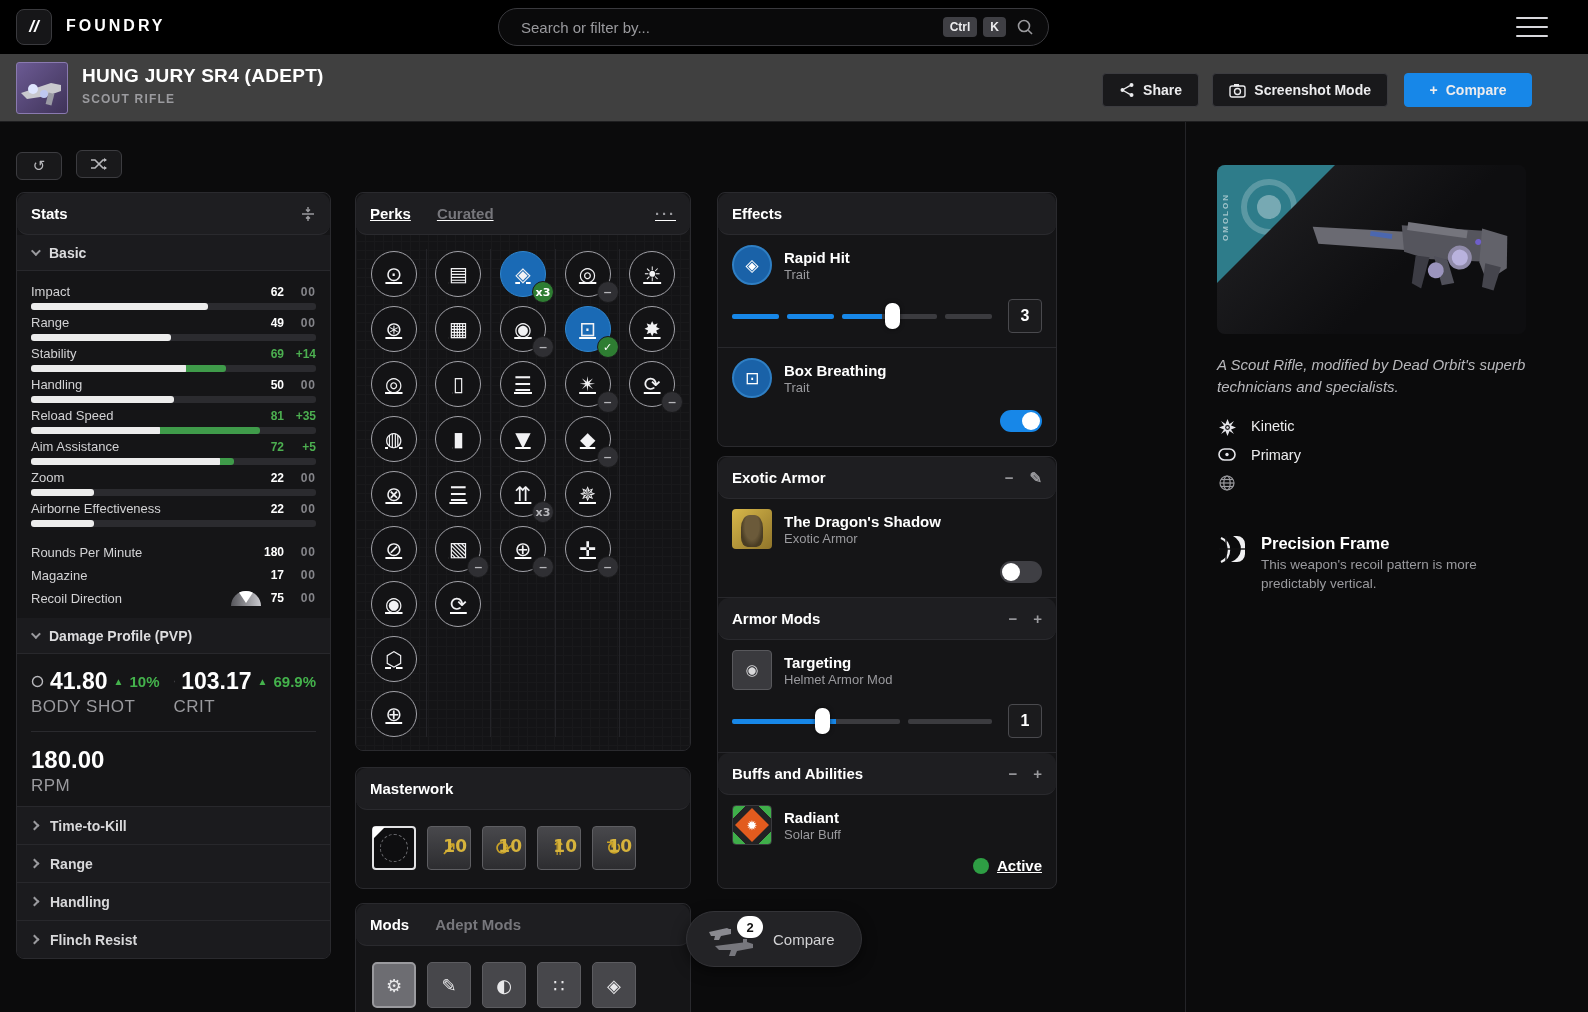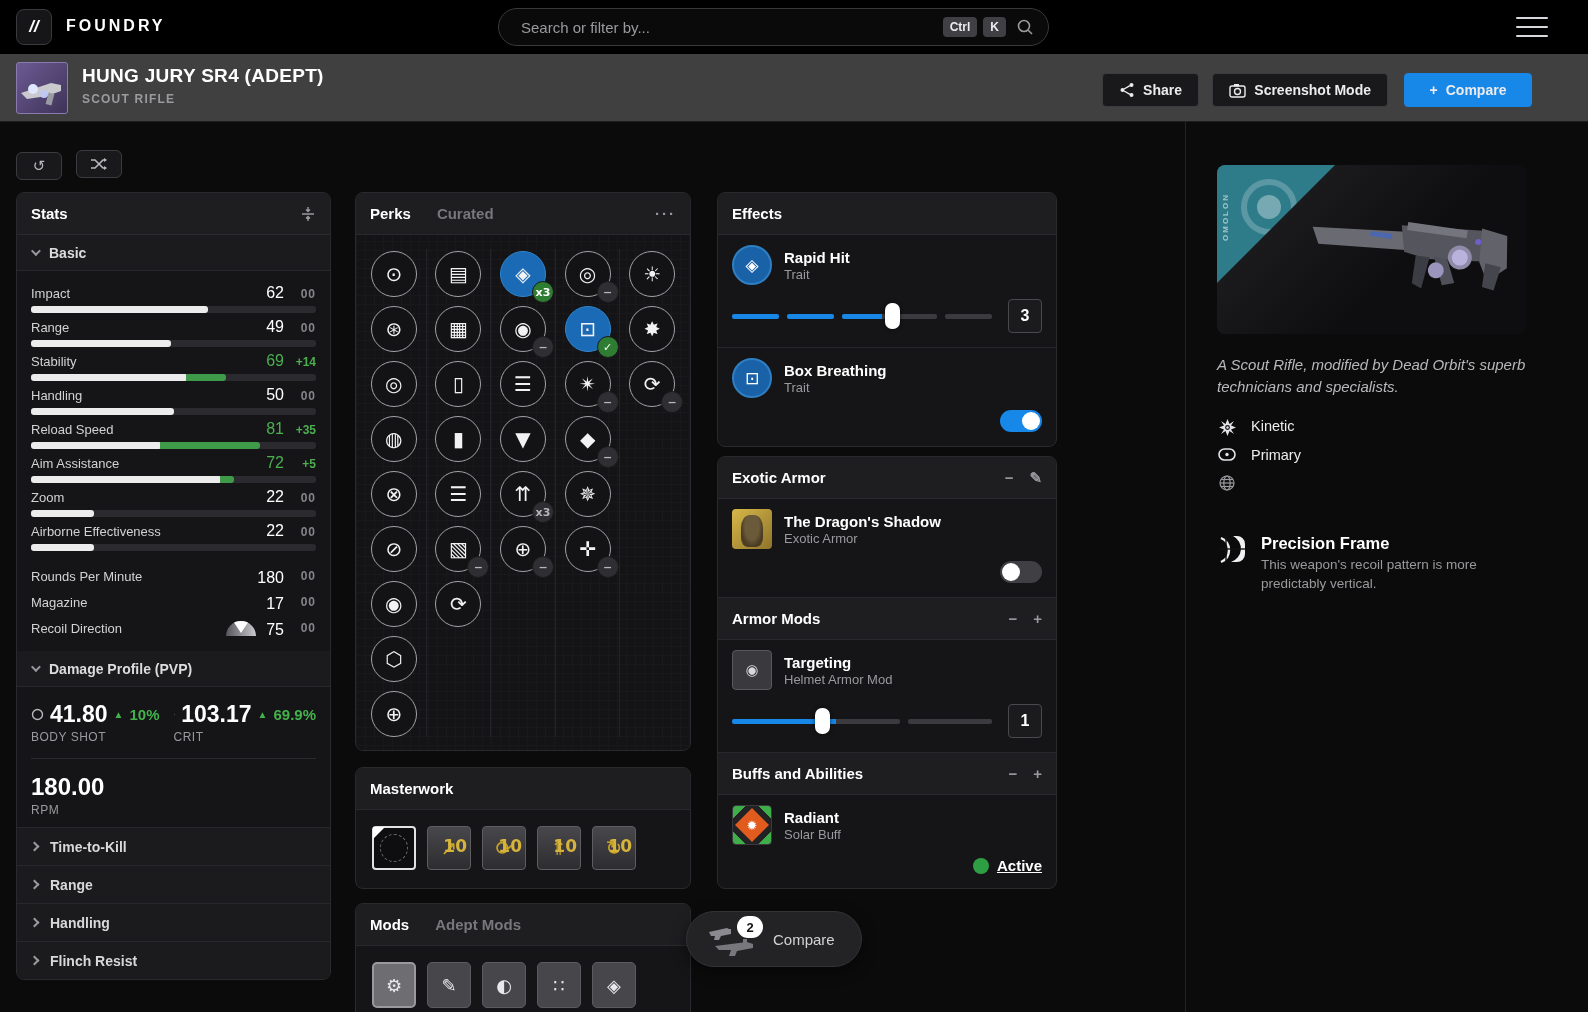--- a/index.html
+++ b/index.html
@@ -24,63 +24,63 @@
   .ph-title { position:absolute; left:82px; top:11px; font-size:19px; font-weight:bold; letter-spacing:.3px; }
   .ph-sub { position:absolute; left:82px; top:38px; font-size:12px; font-weight:bold; letter-spacing:1.2px; color:#9b9b9f; }
   .hbtn { position:absolute; top:19px; height:34px; background:#19191b; border:1px solid #3c3c40; border-radius:4px; color:#ececee; font-weight:bold; font-size:14px; display:flex; align-items:center; justify-content:center; gap:8px; padding:0 16px; cursor:pointer; }
   .hbtn.blue { background:#1787e8; border-color:#1787e8; }
 
   
   .main { position:absolute; left:0; top:122px; width:1588px; height:890px; background:#0b0b0c; }
   .sidebar { position:absolute; left:1185px; top:0; width:403px; height:890px; border-left:1px solid #242428; }
 
   .panel { background:#151517; border:1px solid #2a2a2e; border-radius:8px; overflow:hidden; }
-  .phead { height:42px; background:#1e1e21; border-bottom:1px solid #2a2a2e; display:flex; align-items:center; padding:0 14px; font-size:15px; font-weight:bold; }
+  .phead { height:42px; background:#1e1e21; border-bottom:1px solid #2a2a2e; display:flex; align-items:center; padding:0 14px; font-size:15px; font-weight:bold;border-radius:11px; }
   .phead .sp { flex:1; }
   .hicon { color:#9a9a9e; font-size:15px; cursor:pointer; margin-left:16px; }
 
   
   .sqbtn { width:46px; height:28px; background:#19191b; border:1px solid #3c3c40; border-radius:6px; display:inline-flex; align-items:center; justify-content:center; color:#b8b8bc; font-size:15px; cursor:pointer; margin-right:10px; }
 
   
   .stats-panel { position:absolute; left:16px; top:70px; width:315px; }
   .sect { height:36px; background:#1b1b1e; border-bottom:1px solid #28282c; display:flex; align-items:center; gap:11px; padding:0 14px; font-size:14px; font-weight:bold; color:#dcdcde; cursor:pointer; }
   .chev { width:7px; height:7px; border-right:2px solid #9a9a9e; border-bottom:2px solid #9a9a9e; display:inline-block; }
   .chev.down { transform:rotate(45deg) translateY(-2px); }
   .chev.right { transform:rotate(-45deg); }
   .statrows { padding:8px 0 4px; }
   .srow { padding:5px 14px 0; }
   .srow-top { display:flex; align-items:baseline; }
   .slabel { font-size:13px; color:#d2d2d4; flex:1; }
-  .sval { font-size:16px; font-weight:normal; color:#fff; }
+  .sval { font-size:12px; font-weight:bold; color:#fff; }
   .sval[data-kind="pos"] { color:#4caf50; }
   .sdelta { width:32px; text-align:right; font-size:12px; font-weight:bold; color:#85858a; letter-spacing:1px; }
   .sdelta[data-kind="pos"] { color:#4caf50; letter-spacing:0; }
   .sbar { margin-top:4px; height:7px; background:#2b2b2f; border-radius:3px; display:flex; overflow:hidden; }
   .fillw { height:100%; background:#ececec; border-radius:0 3px 3px 0; }
   .fillg { height:100%; background:#3f9b4a; border-radius:0 3px 3px 0; margin-left:-2px; }
   .plainrows { padding:10px 0 8px; }
   .prow { display:flex; align-items:flex-start; padding:4px 14px; }
   .gauge { display:none; width:30px; height:15px; border-radius:15px 15px 0 0; background:linear-gradient(90deg,#55555a,#c9c9ce); position:relative; margin-right:10px; overflow:hidden; }
   .gauge[data-show="yes"] { display:inline-block; }
   .gauge::after { content:""; position:absolute; left:50%; top:0; transform:translateX(-50%); border-left:8px solid transparent; border-right:8px solid transparent; border-top:12px solid #fff; }
   .dmg { padding:14px 14px 10px; }
   .dmgrow { display:flex; }
   .dmgcol { width:50%; }
   .dmgval { display:flex; align-items:center; gap:6px; }
   .bignum { font-size:23px; font-weight:bold; }
   .up { color:#44b24c; font-size:10px; }
   .pct { color:#44b24c; font-size:15px; font-weight:bold; }
-  .dmglabel { color:#9a9a9e; font-size:12px; letter-spacing:.5px; margin-top:2px; }
+  .dmglabel { color:#9a9a9e; font-size:17px; letter-spacing:.5px; margin-top:2px; }
   .dmg hr { border:none; border-top:1px solid #2a2a2e; margin:14px 0; }
   .rpmnum { font-size:24px; font-weight:bold; }
   .accordion { height:38px; background:#1b1b1e; border-top:1px solid #28282c; display:flex; align-items:center; gap:12px; padding:0 14px; font-size:14px; font-weight:bold; color:#d8d8da; cursor:pointer; }
 
   
-  .perks-panel { position:absolute; left:355px; top:70px; width:336px; height:559px; }
+  .perks-panel { position:absolute; left:355px; top:70px; width:336px; height:559px;text-decoration:underline; }
   .tab { font-size:15px; font-weight:bold; margin-right:26px; cursor:pointer; }
   .tab.off { color:#77777c; }
   .dots { color:#9a9a9e; letter-spacing:2px; font-weight:bold; cursor:pointer; }
   .perks-grid { display:flex; padding:14px 6px 18px; background-color:#141416;
     background-image:repeating-linear-gradient(0deg,#19191b 0 1px,transparent 1px 9px),repeating-linear-gradient(90deg,#19191b 0 1px,transparent 1px 9px); }
   .perk-col { flex:1; display:flex; flex-direction:column; align-items:center; gap:9px; border-right:1px solid #242428; min-height:478px; padding-top:2px; }
   .perk-col:last-child { border-right:none; }
   .perk { position:relative; width:46px; height:46px; min-height:46px; border:1px solid #a2a2a8; border-radius:50%; display:flex; align-items:center; justify-content:center; font-size:20px; color:#f2f2f4; cursor:pointer; background:#131315; }
   .perk[data-variant="selected"] { background:#1a6ab5; border-color:#3187cf; }
   .pbadge { position:absolute; right:-9px; bottom:-7px; width:22px; height:22px; border-radius:50%; background:#2f2f33; color:#b6b6ba; font-size:11px; font-weight:bold; display:flex; align-items:center; justify-content:center; border:1px solid #1a1a1c; }

